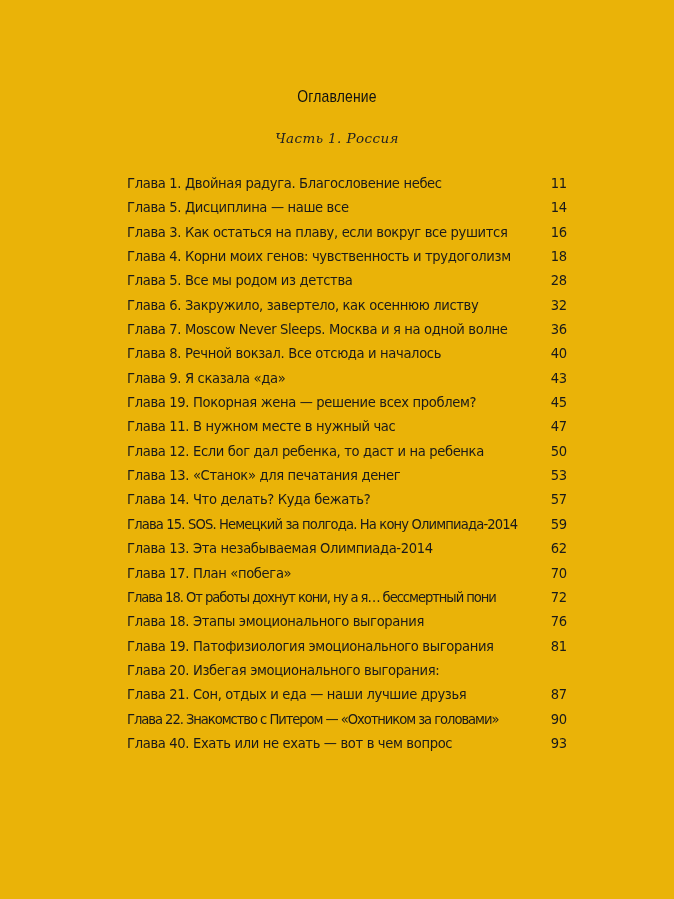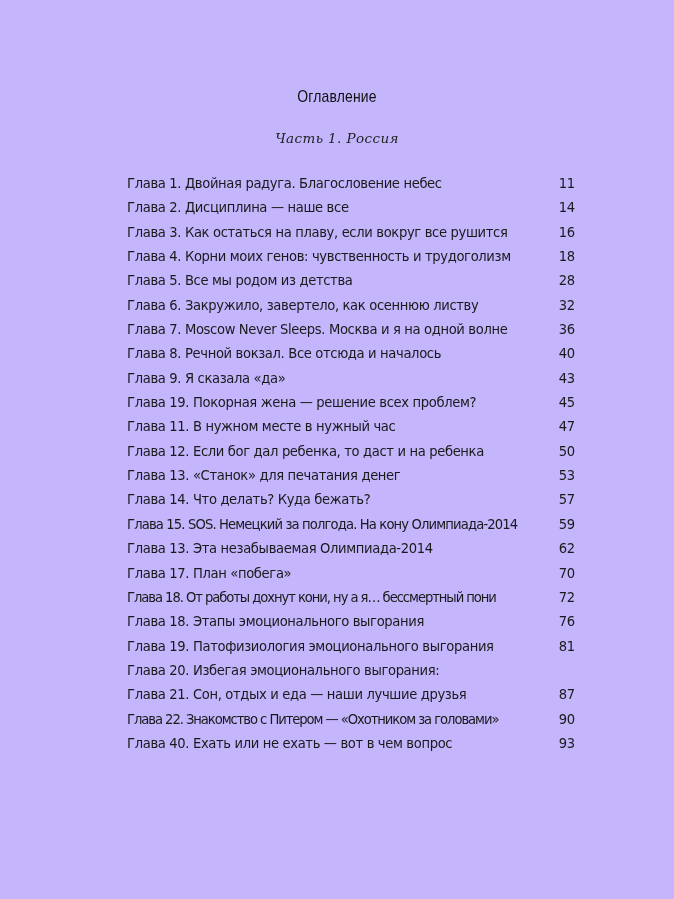--- a/index.html
+++ b/index.html
@@ -12,21 +12,21 @@
       height: 899px;
       position: relative;
       overflow: hidden;
       color: #1a1a1a;
       font-family: "DejaVu Sans", sans-serif;
     }
     .page {
       position: absolute;
       left: 0; top: 0;
       width: 674px; height: 899px;
-      background: #c4b5fd;
+      background: #eab308;
     }
     .title {
       position: absolute;
       left: 0; width: 674px;
       top: 87px;
       text-align: center;
       font-family: "Liberation Sans Narrow", "Liberation Sans", sans-serif;
       font-size: 17px;
       font-weight: normal;
       transform: scaleX(0.82);
@@ -65,21 +65,21 @@
     .toc-row .label {
       position: absolute;
       left: 0;
       top: 0;
       transform-origin: 0 50%;
       font-family: "DejaVu Sans Condensed", "DejaVu Sans", sans-serif;
       letter-spacing: -0.35px;
     }
     .toc-row .page-num {
       position: absolute;
-      right: 4px;
+      right: 12px;
       top: 0;
       font-family: "DejaVu Sans Condensed", "DejaVu Sans", sans-serif;
       letter-spacing: -0.2px;
     }
     .toc-row.tight .label { letter-spacing: -0.85px; }
     .toc-row.tighter .label { letter-spacing: -1.05px; }
     .toc-row.cont .label { letter-spacing: -0.45px; }
   </style>
 </head>
 <body>
@@ -87,21 +87,21 @@
 <div class="page">
   <h1 class="title">Оглавление</h1>
   <div class="part">Часть 1. Россия</div>
 
   <ul class="toc">
     <li class="toc-row">
         <span class="label">Глава 1. Двойная радуга. Благословение небес</span>
         <span class="page-num">11</span>
       </li>
     <li class="toc-row">
-        <span class="label">Глава 2. Дисциплина — наше все</span>
+        <span class="label">Глава 5. Дисциплина — наше все</span>
         <span class="page-num">14</span>
       </li>
     <li class="toc-row">
         <span class="label">Глава 3. Как остаться на плаву, если вокруг все рушится</span>
         <span class="page-num">16</span>
       </li>
     <li class="toc-row">
         <span class="label">Глава 4. Корни моих генов: чувственность и трудоголизм</span>
         <span class="page-num">18</span>
       </li>

